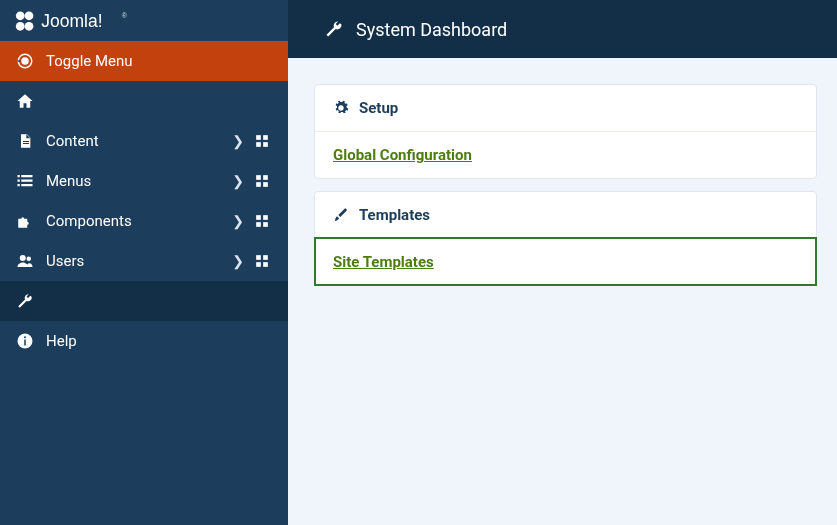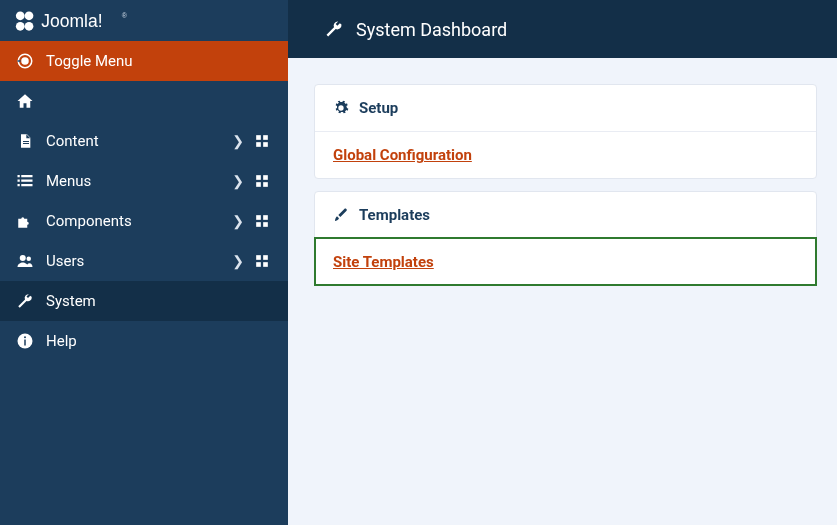--- a/index.html
+++ b/index.html
@@ -18,21 +18,21 @@
 .nav-item .grid-icon { width: 24px; display: inline-flex; justify-content: center; }
 .main { flex: 1; display: flex; flex-direction: column; }
 .topbar { height: 58px; background: #132f48; color: #fff; display: flex; align-items: center; padding: 0 36px; font-size: 18px; }
 .topbar .icon { margin-right: 12px; }
 .content { flex: 1; padding: 26px 20px 0 26px; overflow: hidden; }
 .card { background: #fff; border: 1px solid #e1e6ef; border-radius: 4px; margin-bottom: 12px; }
 .card-header { display: flex; align-items: center; padding: 14px 18px; font-weight: 700; font-size: 15px; color: #1c3d5c; }
 .card-header .icon { margin-right: 10px; }
 .card-link-row { display: flex; align-items: center; padding: 14px 18px; border-top: 1px solid #e9ecf3; }
 .card-link-row:first-of-type { border-top: 1px solid #e9ecf3; }
-.card-link-row a { color: #c2410c; text-decoration: underline; font-weight: 700; font-size: 15px; }
+.card-link-row a { color: #4d7c0f; text-decoration: underline; font-weight: 700; font-size: 15px; }
 .card-link-row .check { margin-left: auto; color: #3b8f3e; font-size: 16px; }
 .highlight { outline: 2px solid #2f7a2f; outline-offset: -1px; }
 svg { display: block; }
 </style>
 </head>
 <body>
 
 <div class="layout">
 
   <aside class="sidebar">
@@ -152,21 +152,20 @@
             </svg>
         </span>
       </div>
 
       <div class="nav-item active">
         <span class="icon">
           <svg width="18" height="18" viewBox="0 0 24 24" fill="#fff">
               <path d="M21 7a5 5 0 0 1-7 5L5 21l-2-2 9-9a5 5 0 0 1 5-7l-3 3 2 2 3-3c1 1 2 1 2 2z"></path>
             </svg>
         </span>
-        <span class="label">System</span>
       </div>
 
       <div class="nav-item">
         <span class="icon">
           <svg width="18" height="18" viewBox="0 0 24 24" fill="#fff">
               <circle cx="12" cy="12" r="10"></circle>
               <rect x="11" y="10" width="2" height="8" fill="#1c3d5c"></rect>
               <circle cx="12" cy="7" r="1.3" fill="#1c3d5c"></circle>
             </svg>
         </span>

